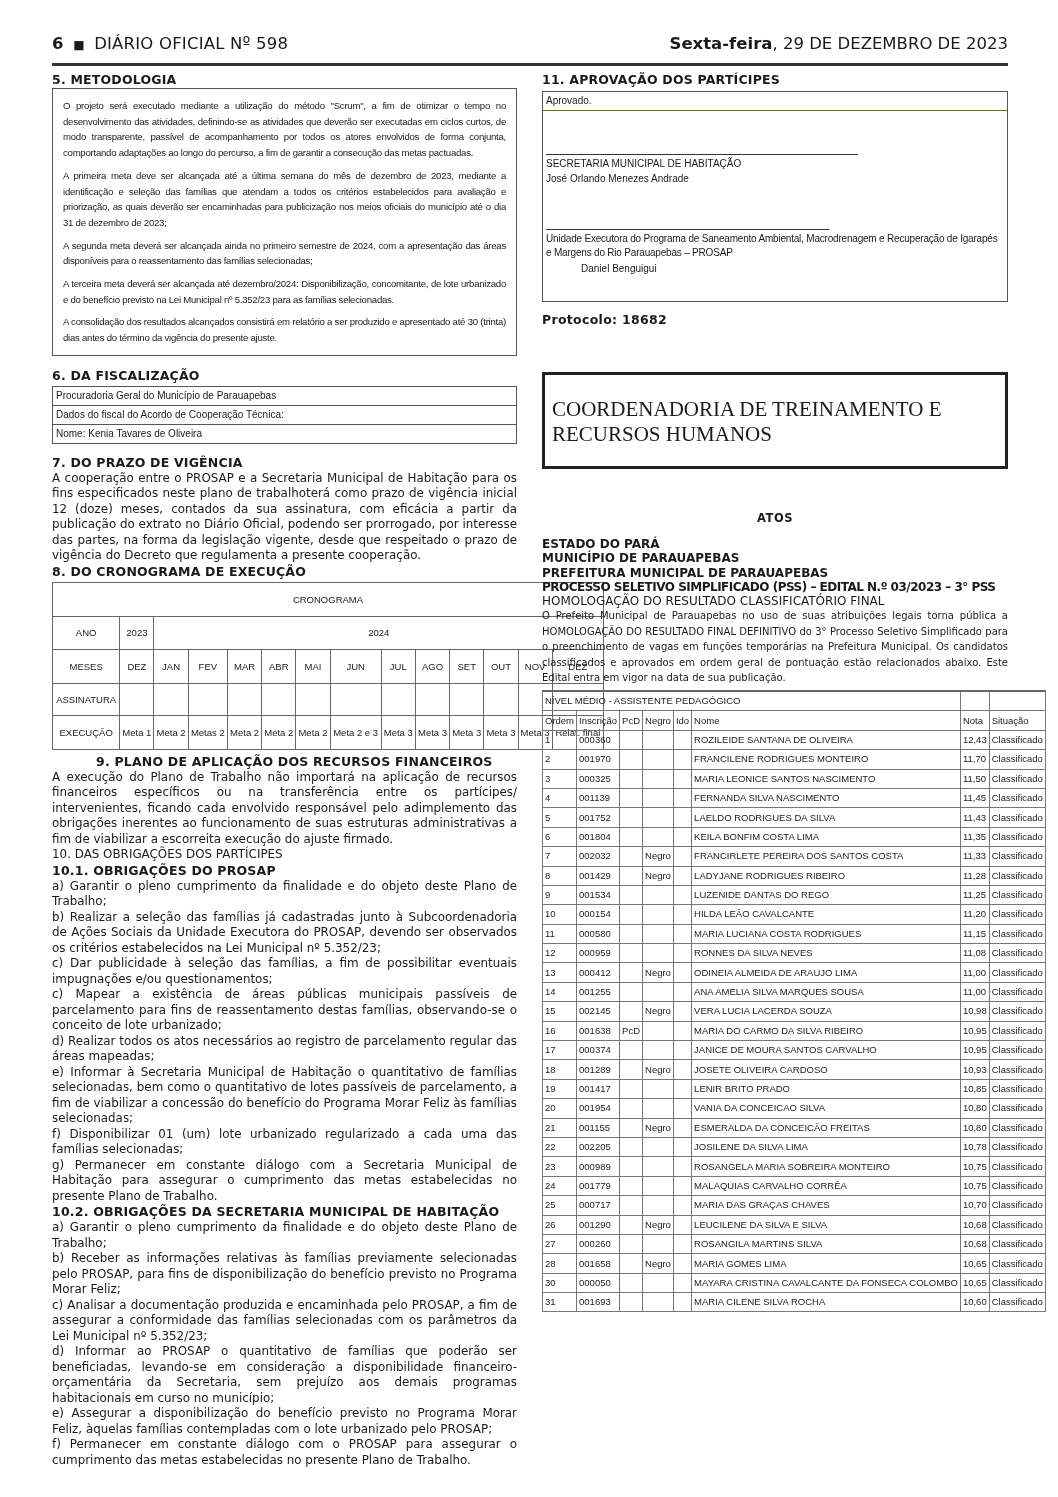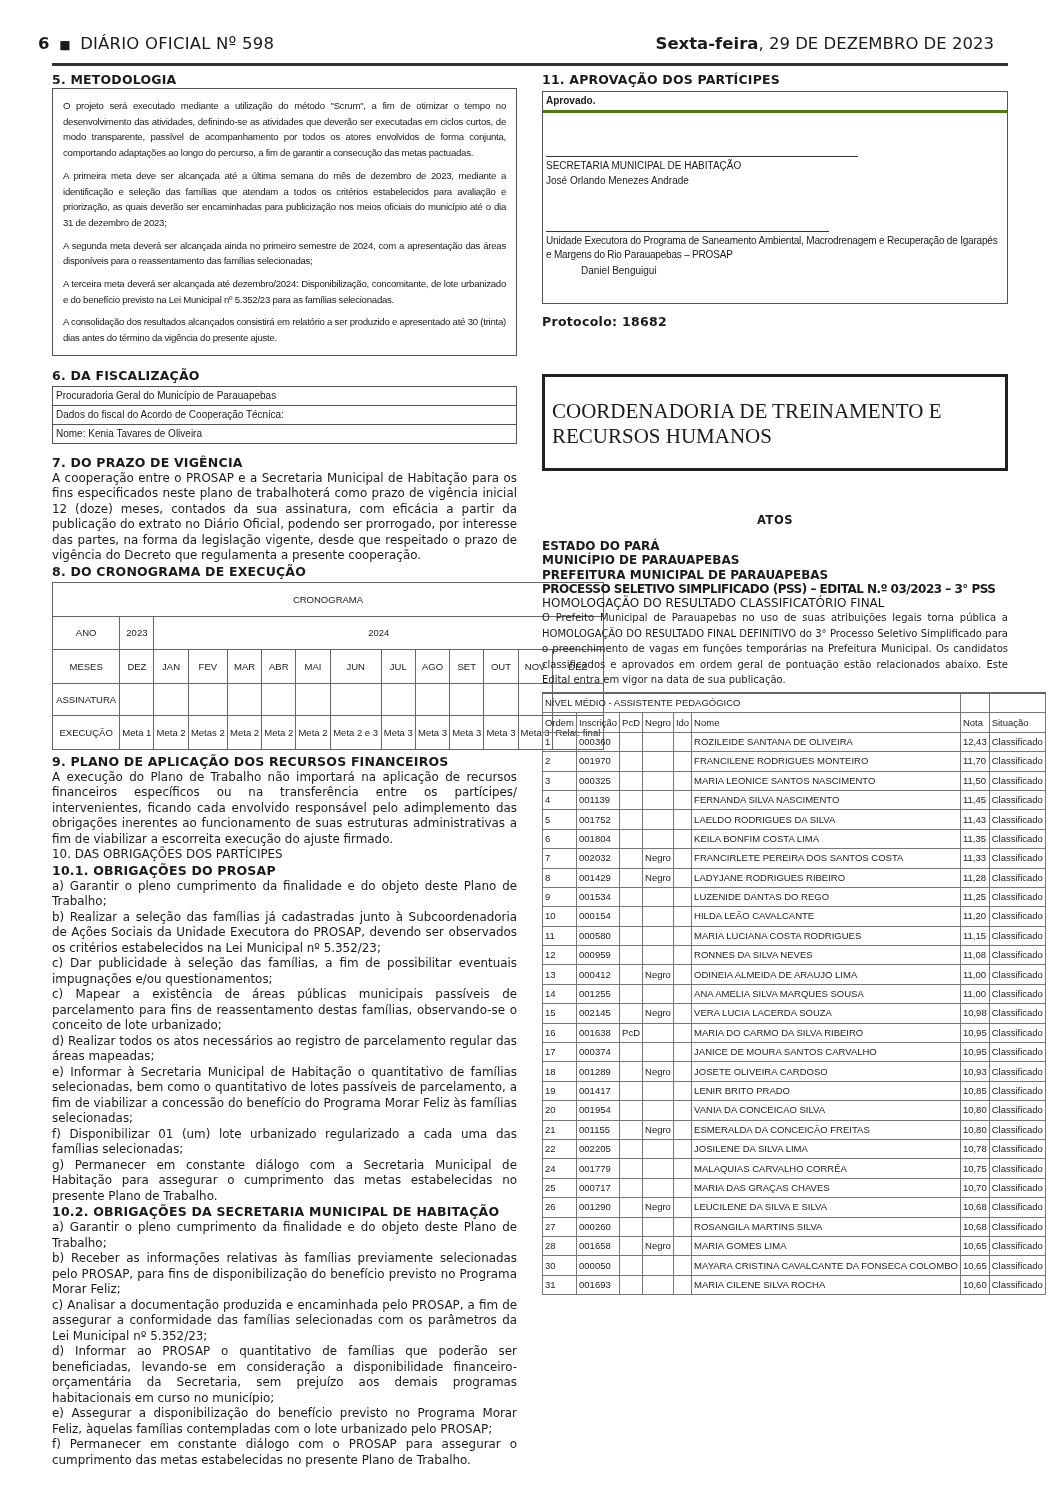--- a/index.html
+++ b/index.html
@@ -1,17 +1,17 @@
 <!DOCTYPE html>
 <html><head>
 <meta charset="utf-8">
 <style>
   html, body { margin: 0; padding: 0; background: #ffffff; }
   body { width: 1058px; height: 1497px; position: relative; overflow: hidden; color: #1a1a1a; font-family: "DejaVu Sans", sans-serif; }
-  .header { position: absolute; left: 38px; top: 34px; width: 956px; height: 28px; text-align: right; }
+  .header { position: absolute; left: 52px; top: 34px; width: 956px; height: 28px; text-align: right; }
   .header .left { position: absolute; left: 0; top: 0; font-size: 16.5px; letter-spacing: 0.2px; font-family: "DejaVu Sans", sans-serif; }
   .header .left b { font-weight: bold; }
   .header .right { position: absolute; right: 0; top: 0; font-size: 16.5px; }
   .header .right b { font-weight: bold; }
   .header-rule { position: absolute; left: 52px; top: 63px; width: 956px; height: 3px; background: #333; }
   .col { position: absolute; top: 72px; }
   .col-left { left: 52px; width: 465px; }
   .col-right { left: 542px; width: 466px; }
   .sec-title { font-family: "DejaVu Sans", sans-serif; font-weight: bold; font-size: 12.5px; letter-spacing: 0.2px; margin: 0; line-height: 16px; }
   .boxed { border: 1px solid #555; font-family: "Liberation Sans", sans-serif; font-size: 10px; line-height: 15.7px; padding: 2px 3px; transform-origin: left top; }
@@ -22,21 +22,21 @@
   .body-text { font-family: "DejaVu Sans", sans-serif; font-size: 11.9px; line-height: 15.5px; text-align: justify; margin: 0; }
   .body-text p { margin: 0; }
   table.crono { border-collapse: collapse; width: 552px; font-family: "Liberation Sans", sans-serif; font-size: 9.5px; text-align: center; margin-top: 2px; }
   table.crono td { border: 1px solid #666; padding: 0 1px; line-height: 11px; }
   table.crono tr.h1 td { height: 33px; }
   table.crono tr.h2 td { height: 32px; }
   table.crono tr.h3 td { height: 33px; }
   table.crono tr.h4 td { height: 31px; }
   table.crono tr.h5 td { height: 33px; }
   .approv { border: 1px solid #555; font-family: "Liberation Sans", sans-serif; font-size: 10px; line-height: 14px; margin-top: 3px; }
-  .approv .r1 { border-bottom: 3px solid #4d7c0f; padding: 2px 3px; height: 14px; font-weight: bold; }
+  .approv .r1 { border-bottom: 1px solid #4d7c0f; padding: 2px 3px; height: 14px; }
   .approv .r2 { padding: 2px 3px; height: 186px; position: relative; }
   .sigline { border-top: 1px solid #333; position: absolute; left: 3px; }
   .protocol { text-align: left; font-weight: bold; font-size: 12.5px; margin-top: 10px; letter-spacing: 0.3px; }
   .black-banner { background: #1f1b1b; color: #fff; font-weight: bold; font-size: 21px; line-height: 26px; padding: 15px 8px 17px 8px; margin-top: 14px; width: 443px; letter-spacing: 0.8px; }
   .outline-banner { border: 3px solid #222; font-family: "Liberation Serif", serif; font-size: 21px; line-height: 25px; padding: 22px 7px 20px 7px; margin-top: 45px; width: 446px; height: 49px; }
   .atos { text-align: center; font-weight: bold; font-size: 11.5px; margin-top: 42px; letter-spacing: 0.5px; }
   .orgs { margin-top: 12px; font-size: 12px; line-height: 14.3px; }
   .orgs .b { font-weight: bold; }
   .orgs .b.tight { letter-spacing: -0.5px; }
   .intro { font-size: 10px; line-height: 15.5px; text-align: justify; margin: 0; }
@@ -139,21 +139,21 @@
           <td>Meta 3</td>
           <td>Meta 3</td>
           <td>Meta 3</td>
           <td>Meta 3</td>
           <td>Meta 3</td>
           <td>Relat. final</td>
         </tr>
   </tbody>
     </table>
 
-  <h3 class="sec-title" style="margin-top:4px;">9. PLANO DE APLICAÇÃO DOS RECURSOS FINANCEIROS</h3>
+  <h3 class="sec-title" style="margin-top:4px;margin-left:44px;">9. PLANO DE APLICAÇÃO DOS RECURSOS FINANCEIROS</h3>
   <div class="body-text">A execução do Plano de Trabalho não importará na aplicação de recursos financeiros específicos ou na transferência entre os partícipes/ intervenientes, ficando cada envolvido responsável pelo adimplemento das obrigações inerentes ao funcionamento de suas estruturas administrativas a fim de viabilizar a escorreita execução do ajuste firmado.</div>
   <div class="body-text">10. DAS OBRIGAÇÕES DOS PARTÍCIPES</div>
   <h3 class="sec-title">10.1. OBRIGAÇÕES DO PROSAP</h3>
   <div class="body-text" id="sub1-list">
       <p>a) Garantir o pleno cumprimento da finalidade e do objeto deste Plano de Trabalho;</p>
       <p>b) Realizar a seleção das famílias já cadastradas junto à Subcoordenadoria de Ações Sociais da Unidade Executora do PROSAP, devendo ser observados os critérios estabelecidos na Lei Municipal nº 5.352/23;</p>
       <p>c) Dar publicidade à seleção das famílias, a fim de possibilitar eventuais impugnações e/ou questionamentos;</p>
       <p>c) Mapear a existência de áreas públicas municipais passíveis de parcelamento para fins de reassentamento destas famílias, observando-se o conceito de lote urbanizado;</p>
       <p>d) Realizar todos os atos necessários ao registro de parcelamento regular das áreas mapeadas;</p>
       <p>e) Informar à Secretaria Municipal de Habitação o quantitativo de famílias selecionadas, bem como o quantitativo de lotes passíveis de parcelamento, a fim de viabilizar a concessão do benefício do Programa Morar Feliz às famílias selecionadas;</p>
@@ -427,20 +427,30 @@
           <td class="c-ord">22</td>
           <td class="c-ins">002205</td>
           <td class="c-pcd"></td>
           <td class="c-neg"></td>
           <td class="c-ido"></td>
           <td class="c-nome">JOSILENE DA SILVA LIMA</td>
           <td class="c-nota">10,78</td>
           <td class="c-sit">Classificado</td>
         </tr>
         <tr>
+          <td class="c-ord">23</td>
+          <td class="c-ins">000989</td>
+          <td class="c-pcd"></td>
+          <td class="c-neg"></td>
+          <td class="c-ido"></td>
+          <td class="c-nome">ROSANGELA MARIA SOBREIRA MONTEIRO</td>
+          <td class="c-nota">10,75</td>
+          <td class="c-sit">Classificado</td>
+        </tr>
+        <tr>
           <td class="c-ord">24</td>
           <td class="c-ins">001779</td>
           <td class="c-pcd"></td>
           <td class="c-neg"></td>
           <td class="c-ido"></td>
           <td class="c-nome">MALAQUIAS CARVALHO CORRÊA</td>
           <td class="c-nota">10,75</td>
           <td class="c-sit">Classificado</td>
         </tr>
         <tr>

